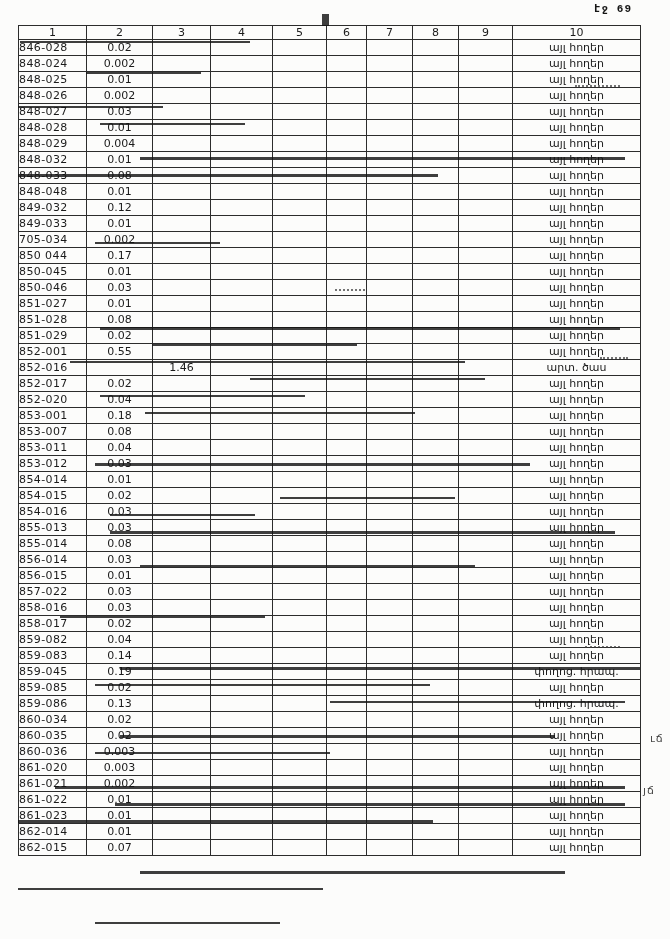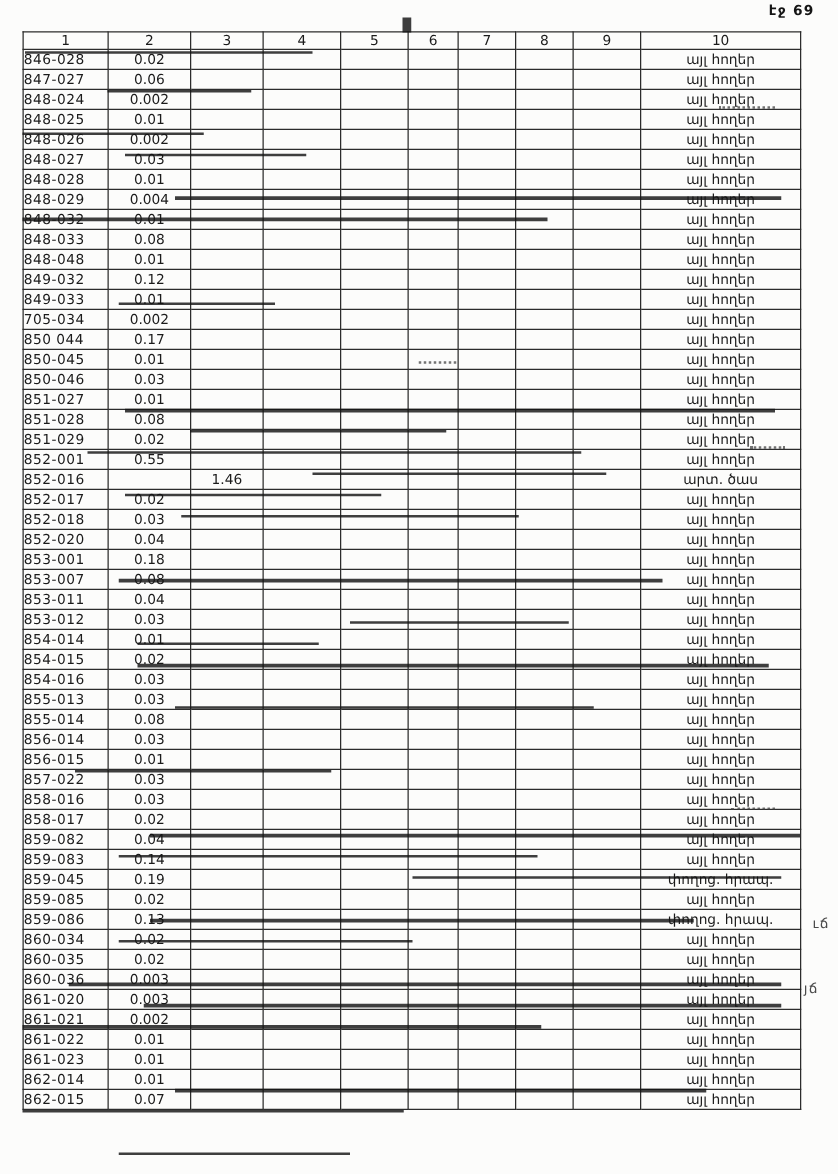--- a/index.html
+++ b/index.html
@@ -3,22 +3,22 @@
 <meta charset="utf-8">
 <style>
   html,body{margin:0;padding:0;}
   body{
     width:670px;height:939px;overflow:hidden;position:relative;
     background:#fcfcfb;
     font-family:"DejaVu Sans",sans-serif;
     color:#1b1b1b;
   }
   .page-label{
-    position:absolute;top:2px;left:615px;
-    font-size:11px;font-weight:bold;letter-spacing:1px;color:#151515;
+    position:absolute;top:2px;left:594px;
+    font-size:11px;font-weight:bold;letter-spacing:1px;color:#151515;font-family:Liberation Mono, monospace;
   }
   table.scan{
     position:absolute;left:18px;top:25px;width:622px;
     border-collapse:collapse;table-layout:fixed;
   }
   table.scan th,table.scan td{
     border:1px solid #2c2c2c;
     padding:0;overflow:hidden;white-space:nowrap;
     font-size:11px;color:#1b1b1b;
   }
@@ -70,32 +70,20 @@
         <td class="val"></td>
         <td></td>
         <td></td>
         <td></td>
         <td></td>
         <td></td>
         <td></td>
         <td class="type">այլ հողեր</td>
       </tr>
       <tr>
-        <td class="code">847-027</td>
-        <td class="val">0.06</td>
-        <td class="val"></td>
-        <td></td>
-        <td></td>
-        <td></td>
-        <td></td>
-        <td></td>
-        <td></td>
-        <td class="type">այլ հողեր</td>
-      </tr>
-      <tr>
         <td class="code">848-024</td>
         <td class="val">0.002</td>
         <td class="val"></td>
         <td></td>
         <td></td>
         <td></td>
         <td></td>
         <td></td>
         <td></td>
         <td class="type">այլ հողեր</td>
@@ -324,32 +312,20 @@
         <td></td>
         <td></td>
         <td></td>
         <td></td>
         <td></td>
         <td class="type">արտ. ծաս</td>
       </tr>
       <tr>
         <td class="code">852-017</td>
         <td class="val">0.02</td>
-        <td class="val"></td>
-        <td></td>
-        <td></td>
-        <td></td>
-        <td></td>
-        <td></td>
-        <td></td>
-        <td class="type">այլ հողեր</td>
-      </tr>
-      <tr>
-        <td class="code">852-018</td>
-        <td class="val">0.03</td>
         <td class="val"></td>
         <td></td>
         <td></td>
         <td></td>
         <td></td>
         <td></td>
         <td></td>
         <td class="type">այլ հողեր</td>
       </tr>
       <tr>

